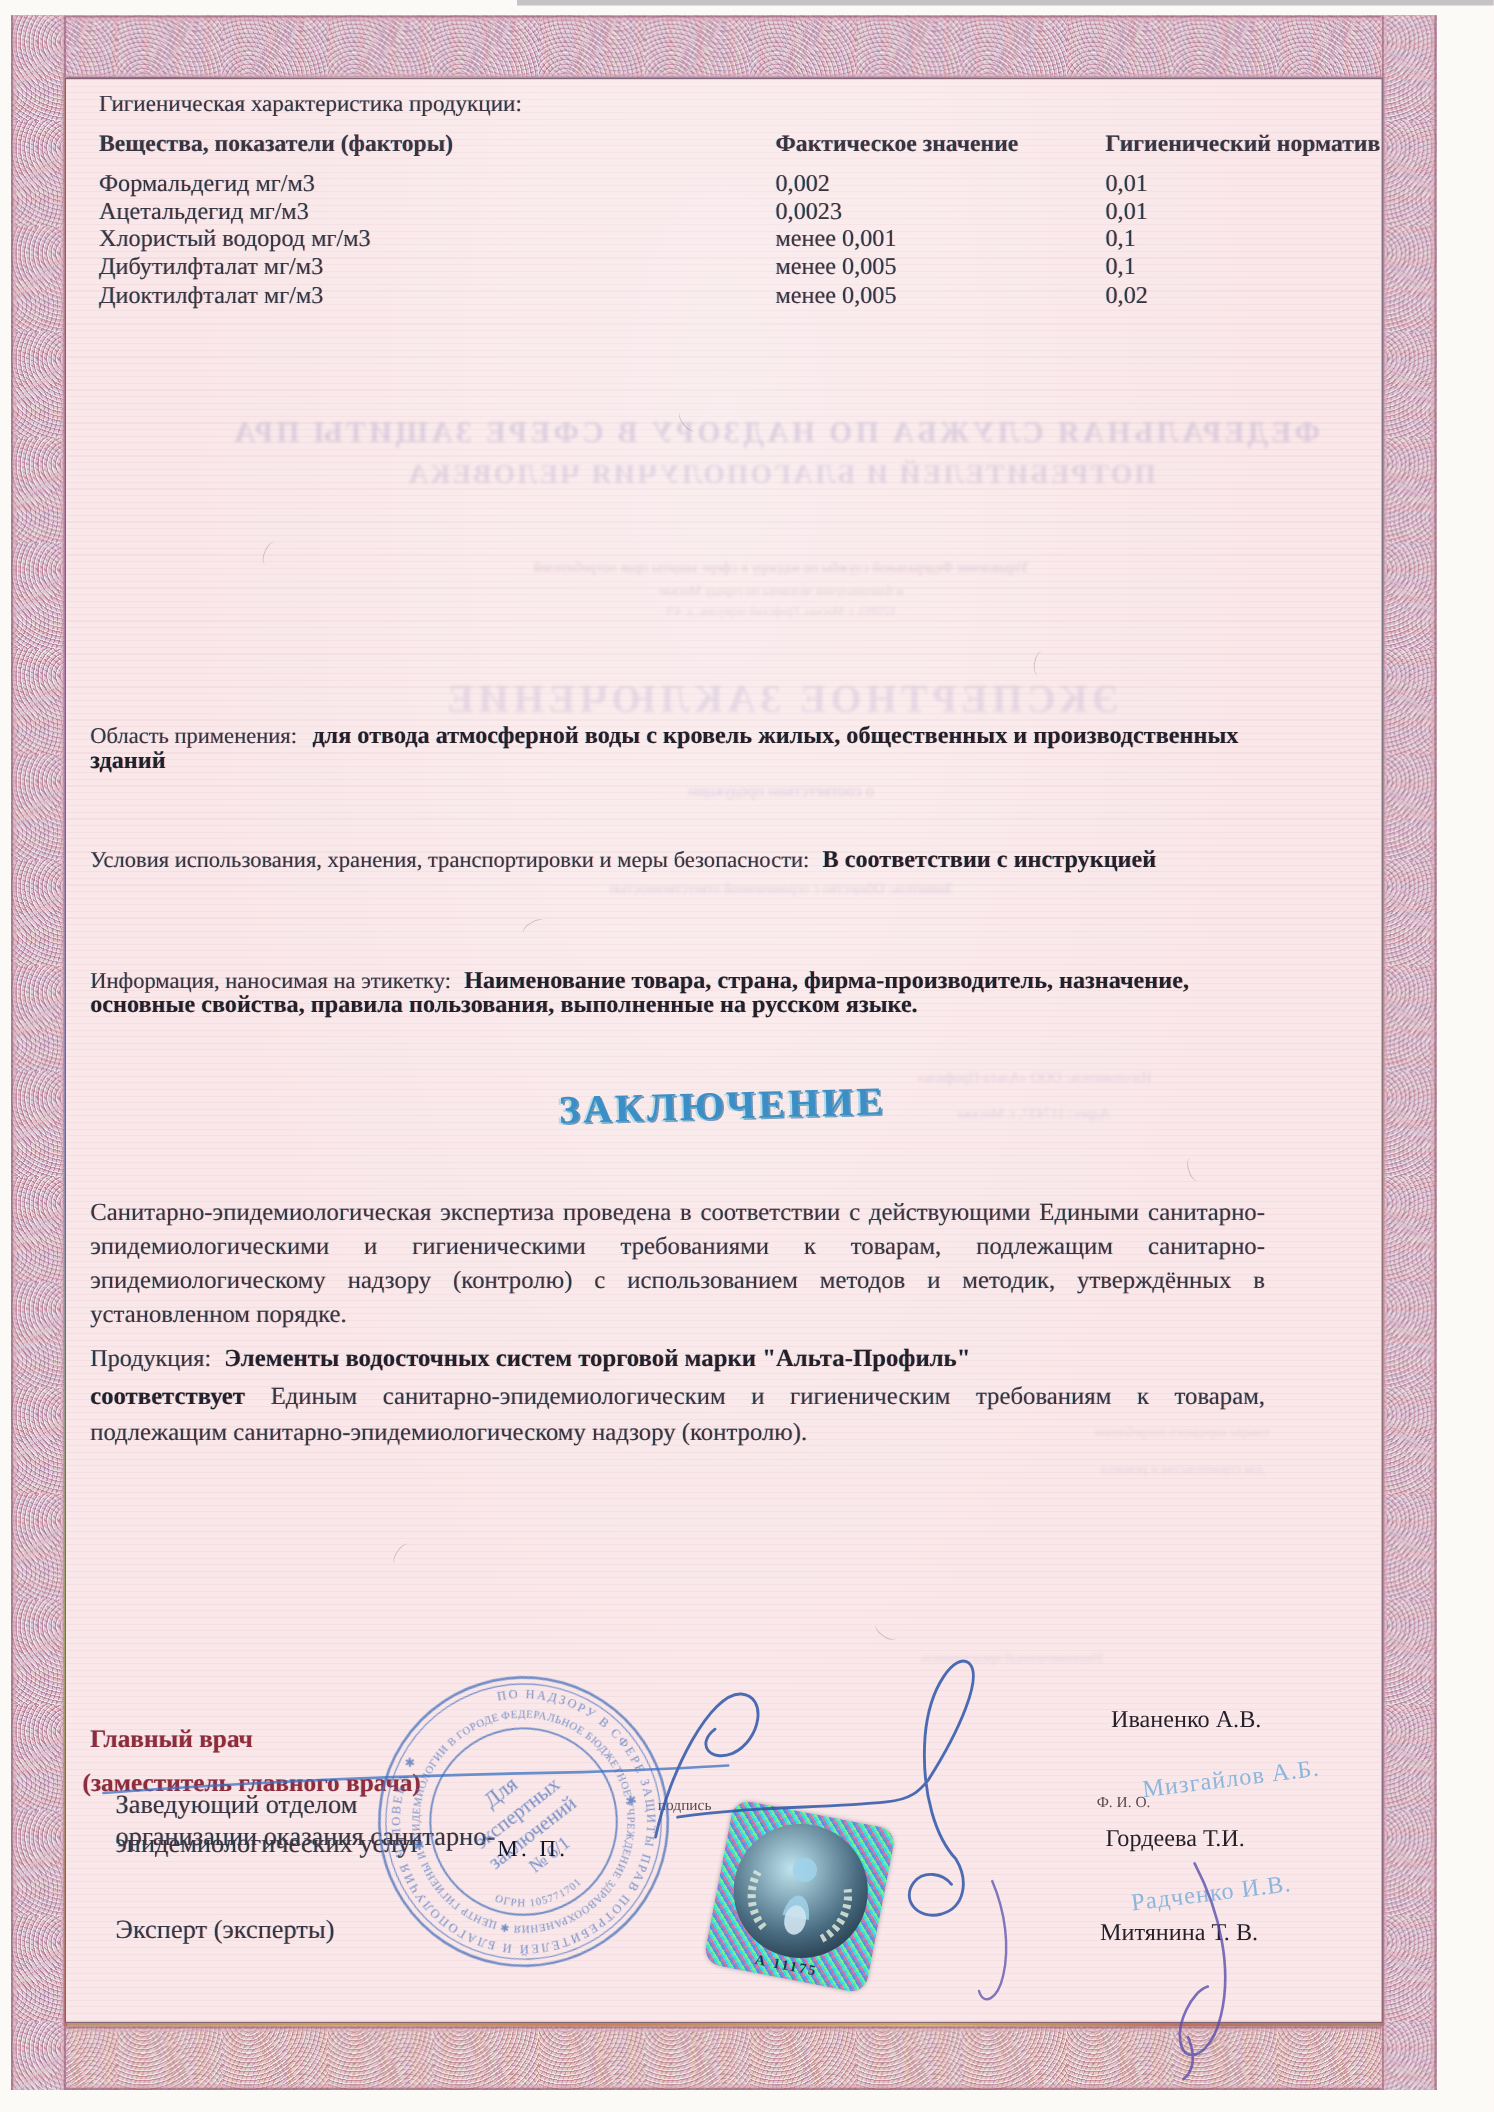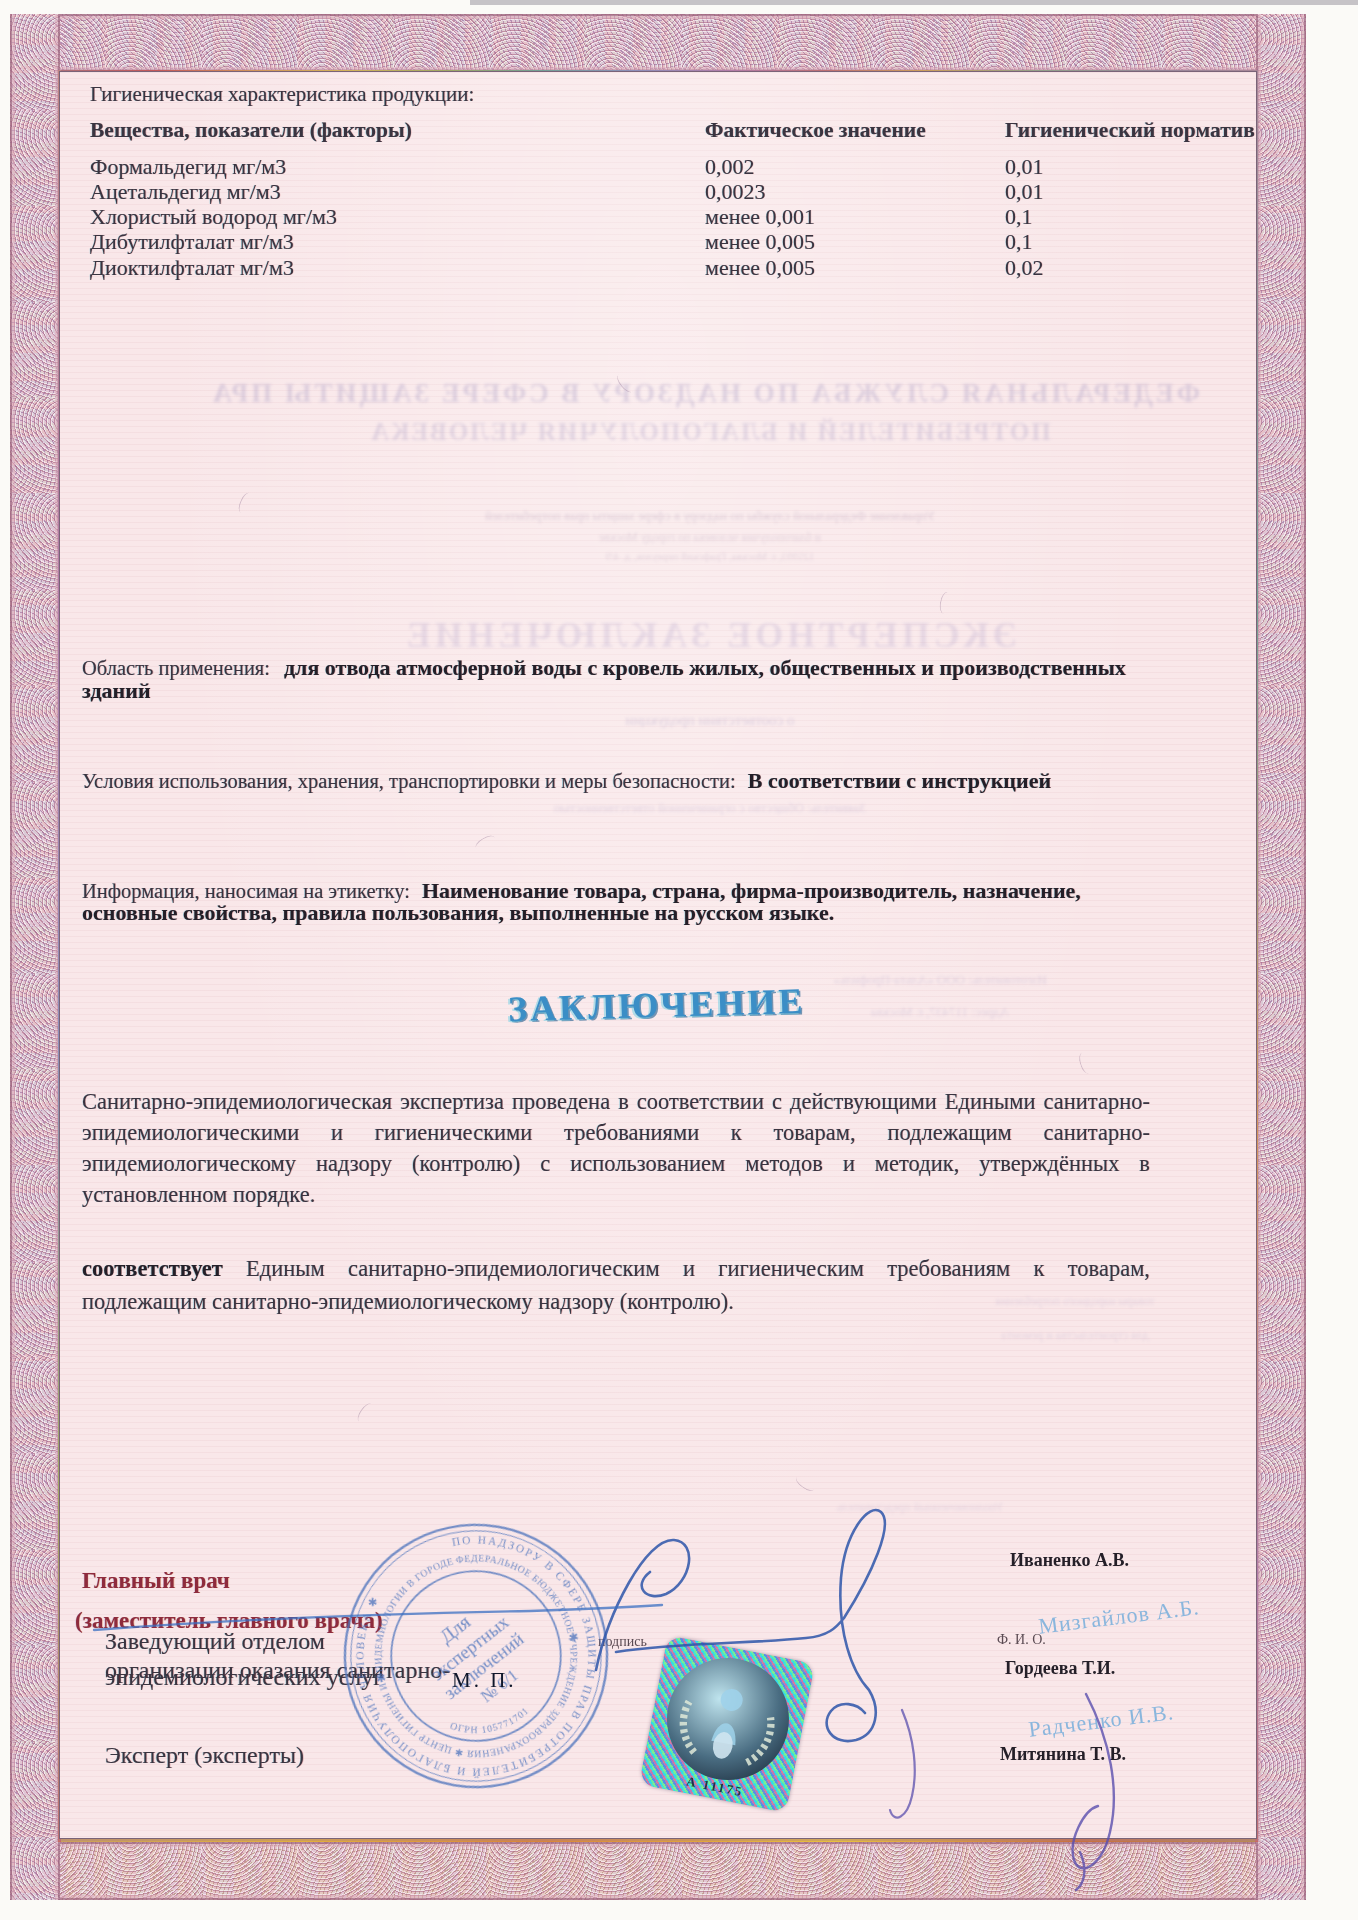--- a/index.html
+++ b/index.html
@@ -74,21 +74,21 @@
   
   .concl{left:448px;top:912px;font-size:36px;font-weight:bold;letter-spacing:3px;color:#3b8ec6;
     transform:rotate(-1.6deg);text-shadow:-2px 1px 0 rgba(120,210,230,.55),1.5px 1.5px 0 rgba(26,90,140,.6);}
 
   .para{position:absolute;left:22px;top:1014px;width:1068px;font-size:22.5px;line-height:31px;
     text-align:justify;white-space:normal;}
   .just{text-align:justify;text-align-last:justify;width:1068px;}
 
   .darkred{color:#8e2b3d;font-weight:bold;text-shadow:.6px 0 rgba(220,120,40,.35),-.6px 0 rgba(60,60,170,.25);}
   .caption{font-size:14px;color:#5a4a52;}
-  .name{font-size:18px;font-weight:bold;color:#241f28;}
+  .name{font-size:22px;font-weight:normal;color:#241f28;}
   .bluestamp{font-size:22px;color:#8ab6dd;letter-spacing:1px;transform:rotate(-7deg);}
 
   
   .bleed{position:absolute;transform:scaleX(-1);filter:blur(1.6px);color:#9b8fbe;font-weight:bold;
     white-space:nowrap;text-align:center;overflow:hidden;}
   .b0{top:306px;left:150px;width:990px;font-size:27px;opacity:.30;letter-spacing:3px;}
   .b1{top:346px;left:190px;width:920px;font-size:25px;opacity:.26;letter-spacing:2px;}
   .b2{top:436px;left:250px;width:800px;font-size:13px;opacity:.33;font-weight:normal;color:#a68fae;}
   .b3{top:458px;left:300px;width:700px;font-size:12px;opacity:.28;font-weight:normal;color:#a68fae;}
   .b4{top:478px;left:230px;width:840px;font-size:11px;opacity:.26;font-weight:normal;color:#a68fae;}
@@ -212,20 +212,24 @@
     <div class="abs" style="left:22px;top:806px;">
       <span class="txt lbl">Информация, наносимая на этикетку:</span>
       <span class="txt bold val" style="margin-left:8px;">Наименование товара, страна, фирма-производитель, назначение,</span>
     </div>
     <div class="abs txt bold val" style="left:22px;top:828px;">основные свойства, правила пользования, выполненные на русском языке.</div>
 
     <div class="abs concl">ЗАКЛЮЧЕНИЕ</div>
 
     <div class="para txt">Санитарно-эпидемиологическая экспертиза проведена в соответствии с действующими Едиными санитарно-эпидемиологическими и гигиеническими требованиями к товарам, подлежащим санитарно-эпидемиологическому надзору (контролю)  с использованием методов и методик, утверждённых в установленном порядке.</div>
 
+    <div class="abs" style="left:22px;top:1150px;">
+      <span class="txt lbl" style="font-size:22px;">Продукция:</span>
+      <span class="txt bold val" style="margin-left:8px;font-size:22.5px;">Элементы водосточных систем торговой марки "Альта-Профиль"</span>
+    </div>
     <div class="abs just" style="left:22px;top:1184px;white-space:normal;">
       <span class="txt bold" style="font-size:22.5px;">соответствует</span><span class="txt" style="font-size:22.5px;"> Единым санитарно-эпидемиологическим и гигиеническим требованиям к товарам,</span>
     </div>
     <div class="abs txt" style="left:22px;top:1217px;font-size:22.5px;">подлежащим санитарно-эпидемиологическому надзору (контролю).</div>
 
     <div class="abs darkred" style="left:22px;top:1496px;font-size:23px;">Главный врач</div>
     <div class="abs darkred" style="left:15px;top:1536px;font-size:23px;">(заместитель главного врача)</div>
     <div class="abs txt" style="left:45px;top:1556px;font-size:24px;">Заведующий отделом</div>
     <div class="abs txt" style="left:45px;top:1585px;font-size:24px;">организации оказания санитарно-</div>
     <div class="abs txt" style="left:45px;top:1592px;font-size:24px;">эпидемиологических услуг</div>

